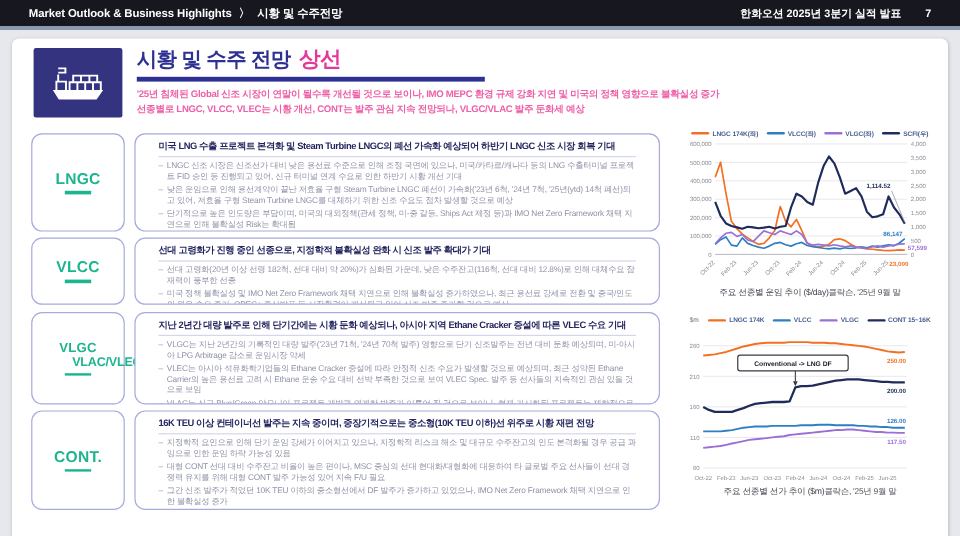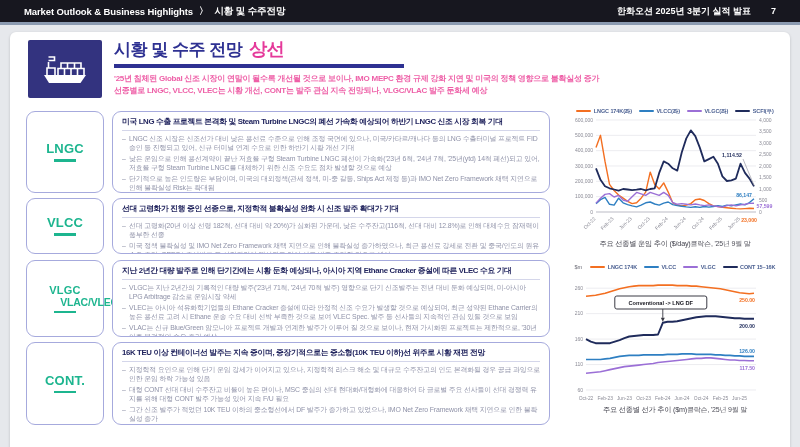--- a/index.html
+++ b/index.html
@@ -31,21 +31,21 @@
 
   
   .sec{position:absolute;left:16px;width:524px;}
   .sec-label{position:absolute;left:0;top:0;width:78px;height:100%;border:1.3px solid #a6aadd;border-radius:9px;
     box-sizing:border-box;display:flex;flex-direction:column;align-items:center;justify-content:center;background:#fff;}
   .lbl-main{color:#1db58f;font-weight:800;font-size:13px;line-height:1.1;letter-spacing:0.2px;text-align:center;}
   .lbl-sub{color:#1db58f;font-weight:800;font-size:10.5px;line-height:1.15;letter-spacing:-0.2px;text-align:center;margin-left:48px;}
   .sec-vlgc .lbl-main{font-size:11px;}
   .sec-underline{width:22px;height:2.5px;background:#1db58f;margin-top:3px;}
   .sec-body{position:absolute;left:86px;top:0;right:0;bottom:0;border:1.3px solid #a6aadd;border-radius:9px;
-    box-sizing:border-box;background:#fff;padding:4px 9px 3px;overflow:hidden;}
+    box-sizing:border-box;background:#fff;padding:4px 19px 3px;overflow:hidden;}
   .sec-head{font-size:7.8px;font-weight:800;color:#23265f;letter-spacing:-0.35px;white-space:nowrap;}
   .sec-div{height:1px;background:#d4d6ea;margin:3px 0 3px;}
   .bullet{display:flex;font-size:6.9px;color:#8f92a8;line-height:1.33;letter-spacing:-0.15px;margin-bottom:1.5px;}
   .bullet .dash{flex:0 0 7px;}
   .bullet .btxt{flex:1;}
 
   
   .chart-block{position:absolute;left:546px;width:238px;}
   #cb1{top:74px;}
   #cb2{top:230px;}

